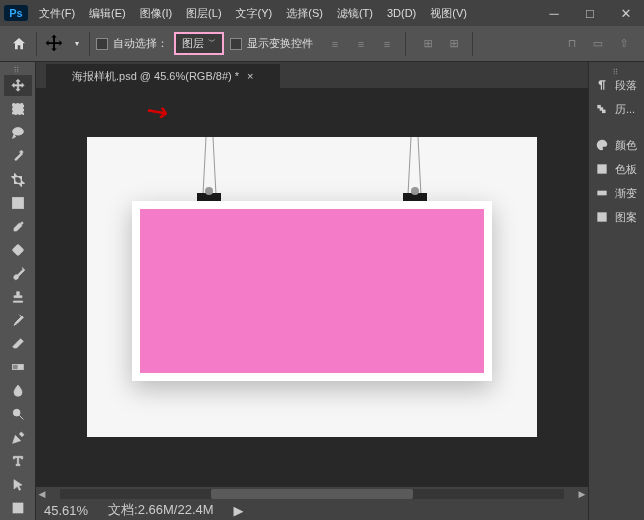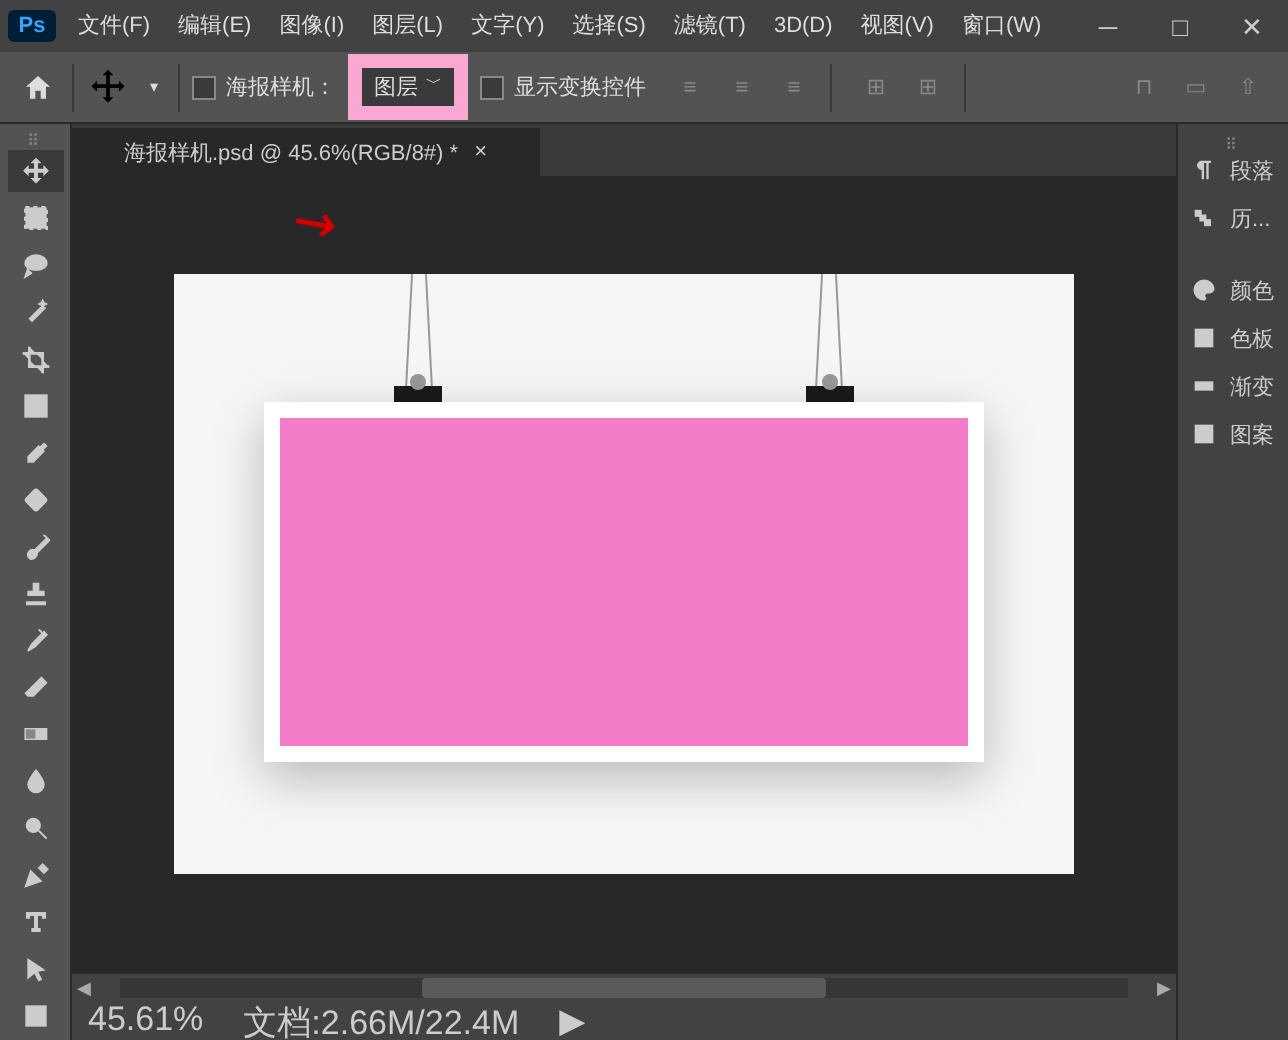--- a/index.html
+++ b/index.html
@@ -11,36 +11,36 @@
 .menu-item { padding: 0 7px; height: 26px; line-height: 26px; color: #ddd; cursor: default; }
 .win-controls { margin-left: auto; display: flex; }
 .win-btn { width: 36px; height: 26px; display: flex; align-items: center; justify-content: center; color: #ccc; font-size: 13px; }
 
 .options-bar { height: 36px; background: #535353; display: flex; align-items: center; padding: 0 8px; gap: 6px; border-bottom: 1px solid #2a2a2a; }
 .opt-icon { width: 22px; height: 22px; display: flex; align-items: center; justify-content: center; color: #ddd; }
 .home-icon svg { width: 16px; height: 16px; fill: #ddd; }
 .divider-v { width: 1px; height: 24px; background: #3a3a3a; }
 .checkbox-label { display: flex; align-items: center; gap: 5px; color: #ddd; }
 .checkbox { width: 12px; height: 12px; border: 1px solid #888; background: #3a3a3a; }
-.dropdown { background: #3a3a3a; border: 7px solid #f9a8d4; padding: 2px 6px; display: flex; align-items: flex-start; gap: 4px; color: #ddd; }
+.dropdown { background: #3a3a3a; border: 2px solid #f9a8d4; padding: 2px 6px; display: flex; align-items: flex-start; gap: 4px; color: #ddd; }
 .dropdown .chev { font-size: 8px; }
 .opt-group { display: flex; gap: 2px; margin-left: 4px; }
 .opt-small { width: 24px; height: 22px; display: flex; align-items: center; justify-content: center; color: #888; }
 
 .workspace { display: flex; height: 458px; }
 
 .tools-col { width: 36px; background: #535353; border-right: 1px solid #2a2a2a; display: flex; flex-direction: column; align-items: center; padding-top: 4px; }
 .tool-handle { width: 30px; height: 8px; display: flex; justify-content: center; align-items: center; color: #888; font-size: 8px; letter-spacing: 2px; }
 .tool { width: 28px; height: 22px; margin: 1px 0; display: flex; align-items: center; justify-content: center; color: #ccc; position: relative; }
 .tool.active { background: #3a3a3a; }
 .tool svg { width: 16px; height: 16px; fill: #ccc; stroke: #ccc; }
 
 .center { flex: 1; display: flex; flex-direction: column; background: #282828; }
 .doc-tabs { height: 26px; background: #3a3a3a; display: flex; align-items: flex-end; }
-.doc-tab { background: #282828; height: 24px; padding: 0 26px; display: flex; align-items: center; gap: 8px; color: #ccc; margin-left: 0; }
+.doc-tab { background: #282828; height: 24px; padding: 0 26px; display: flex; align-items: center; gap: 8px; color: #ccc; margin-left: 10px; }
 .canvas-area { flex: 1; position: relative; overflow: hidden; display: flex; justify-content: center; align-items: center; }
 .arrow-annot { position: absolute; left: 110px; top: 8px; color: #d40000; font-size: 26px; transform: rotate(-35deg); text-shadow: 0 0 1px #d40000; pointer-events: none; }
 
 .board { width: 450px; height: 300px; background: #f6f6f6; position: relative; display: flex; justify-content: center; align-items: center; }
 .frame-shadow { position: absolute; width: 360px; height: 180px; top: 64px; box-shadow: 0 8px 24px rgba(0,0,0,0.25); }
 .frame { width: 360px; height: 180px; background: #fff; padding: 8px; position: absolute; top: 64px; }
 .inner { width: 100%; height: 100%; background: #f37bc8; }
 .clip { position: absolute; width: 24px; height: 16px; background: #1a1a1a; top: 56px; border-radius: 0 0 3px 3px; }
 .clip.left { left: 110px; } .clip.right { right: 110px; }
 .clip::before { content: ""; position: absolute; width: 8px; height: 8px; background: #999; border-radius: 50%; top: -6px; left: 8px; }
@@ -48,21 +48,21 @@
 .wire.l1 { left: 117px; transform: rotate(3deg); }
 .wire.l2 { left: 127px; transform: rotate(-3deg); }
 .wire.r1 { right: 117px; transform: rotate(-3deg); }
 .wire.r2 { right: 127px; transform: rotate(3deg); }
 
 .scroll-h { height: 14px; background: #424242; border-top: 1px solid #2a2a2a; display: flex; align-items: center; }
 .scroll-track { flex: 1; height: 10px; margin: 0 12px; background: #363636; position: relative; }
 .scroll-thumb { position: absolute; left: 30%; width: 40%; height: 100%; background: #5a5a5a; border-radius: 2px; }
 .scroll-arr { width: 12px; text-align: center; color: #aaa; font-size: 9px; }
 
-.status-bar { height: 20px; background: #424242; display: flex; padding: 0 8px; gap: 20px; color: #ccc; font-size: 17px; }
+.status-bar { height: 20px; background: #424242; display: flex; align-items: center; padding: 0 8px; gap: 20px; color: #ccc; font-size: 13px; }
 
 .panels-col { width: 56px; background: #424242; border-left: 1px solid #2a2a2a; padding-top: 6px; }
 .panel-row { height: 24px; display: flex; align-items: flex-start; padding: 0 6px; gap: 6px; color: #ccc; }
 .panel-row svg { width: 14px; height: 14px; fill: #ccc; }
 .panel-handle { text-align: center; color: #888; font-size: 8px; letter-spacing: 2px; height: 10px; }
 </style>
 </head>
 <body>
 
 <div class="titlebar">
@@ -70,21 +70,20 @@
   <div class="menu">
     <div class="menu-item">文件(F)</div>
     <div class="menu-item">编辑(E)</div>
     <div class="menu-item">图像(I)</div>
     <div class="menu-item">图层(L)</div>
     <div class="menu-item">文字(Y)</div>
     <div class="menu-item">选择(S)</div>
     <div class="menu-item">滤镜(T)</div>
     <div class="menu-item">3D(D)</div>
     <div class="menu-item">视图(V)</div>
-    <div class="menu-item">窗口(W)</div>
   </div>
   <div class="win-controls">
     <div class="win-btn">─</div>
     <div class="win-btn">□</div>
     <div class="win-btn">✕</div>
   </div>
 </div>
 
 <div class="options-bar">
   <div class="opt-icon home-icon">
@@ -95,21 +94,21 @@
   <div class="divider-v"></div>
   <div class="opt-icon">
     <svg viewBox="0 0 24 24">
         <path d="M12 2l3 3h-2v5h5V8l3 3-3 3v-2h-5v5h2l-3 3-3-3h2v-5H6v2l-3-3 3-3v2h5V5H9z"></path>
       </svg>
   </div>
   <div class="opt-icon" style="width:12px;font-size:8px;">▾</div>
   <div class="divider-v"></div>
   <div class="checkbox-label">
     <div class="checkbox"></div>
-    <span>海报样机：</span>
+    <span>自动选择：</span>
   </div>
   <div class="dropdown">
     <span>图层</span>
     <span class="chev">﹀</span>
   </div>
   <div class="checkbox-label">
     <div class="checkbox"></div>
     <span>显示变换控件</span>
   </div>
   <div class="opt-group">

